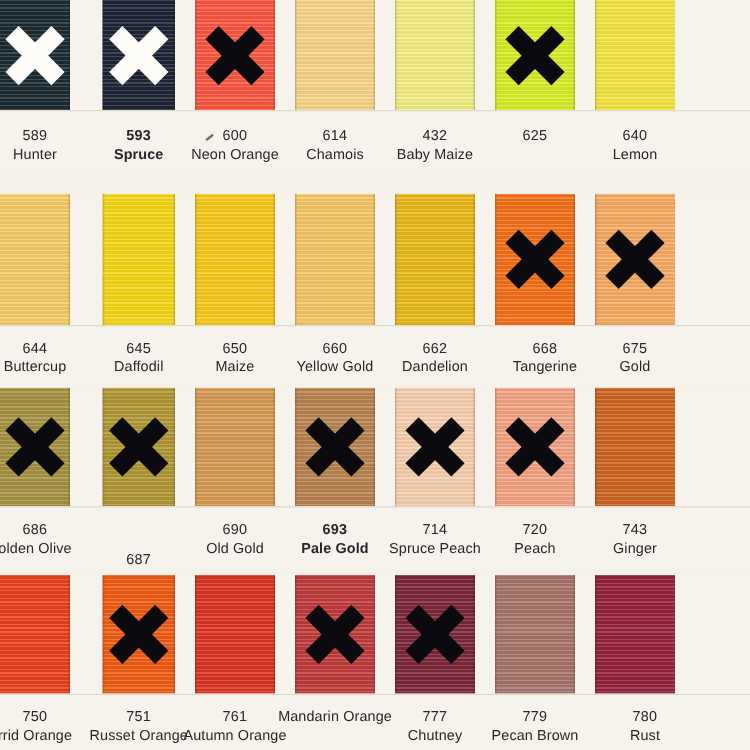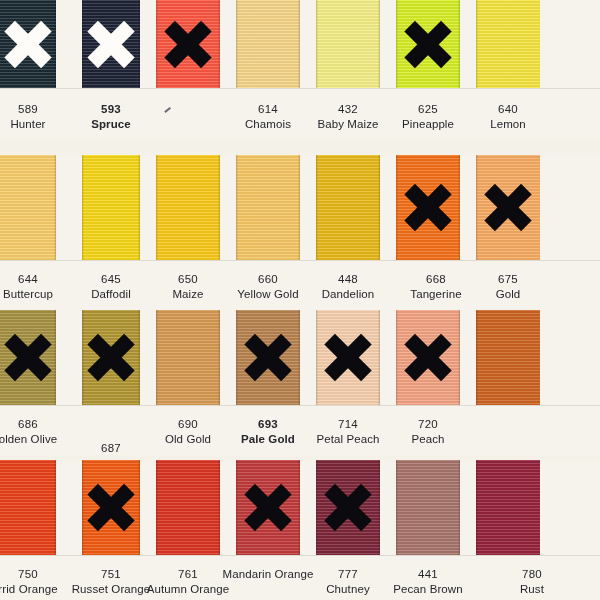--- a/index.html
+++ b/index.html
@@ -183,31 +183,34 @@
       <div class="label-band" style="height: 52px;">
         <div class="label" style="left: -24px; width: 104px; top: 13px;">
           <span class="num">589</span>
           <span class="nm">Hunter</span>
         </div>
         <div class="label" style="left: 59px; width: 104px; top: 13px; font-weight: bold;">
           <span class="num">593</span>
           <span class="nm">Spruce</span>
         </div>
         <div class="tickmark" style="left: 164px; top: 20px;"></div>
+        <div class="label" style="left: 136px; width: 104px; top: 13px;">
+          <span class="num">600</span>
+          <span class="nm">Neon Orange</span>
+        </div>
         <div class="label" style="left: 216px; width: 104px; top: 13px;">
           <span class="num">614</span>
           <span class="nm">Chamois</span>
         </div>
         <div class="label" style="left: 296px; width: 104px; top: 13px;">
           <span class="num">432</span>
           <span class="nm">Baby Maize</span>
         </div>
         <div class="label" style="left: 376px; width: 104px; top: 13px;">
           <span class="num">625</span>
-          <span class="nm">Pineapple</span>
         </div>
         <div class="label" style="left: 456px; width: 104px; top: 13px;">
           <span class="num">640</span>
           <span class="nm">Lemon</span>
         </div>
       </div>
     </div>
     <div class="row" style="position: absolute; left: 0px; top: 155px; height: 155px;">
       <div class="swatch-strip" style="height: 105px;">
         <div class="swatch" style="left: 0px; width: 56px; height: 105px; background: rgb(247, 205, 106);">
@@ -263,21 +266,21 @@
         </div>
         <div class="label" style="left: 136px; width: 104px; top: 11px;">
           <span class="num">650</span>
           <span class="nm">Maize</span>
         </div>
         <div class="label" style="left: 216px; width: 104px; top: 11px;">
           <span class="num">660</span>
           <span class="nm">Yellow Gold</span>
         </div>
         <div class="label" style="left: 296px; width: 104px; top: 11px;">
-          <span class="num">448</span>
+          <span class="num">662</span>
           <span class="nm">Dandelion</span>
         </div>
         <div class="label" style="left: 384px; width: 104px; top: 11px;">
           <span class="num">668</span>
           <span class="nm">Tangerine</span>
         </div>
         <div class="label" style="left: 456px; width: 104px; top: 11px;">
           <span class="num">675</span>
           <span class="nm">Gold</span>
         </div>
@@ -351,25 +354,29 @@
         <div class="label" style="left: 136px; width: 104px; top: 11px;">
           <span class="num">690</span>
           <span class="nm">Old Gold</span>
         </div>
         <div class="label" style="left: 216px; width: 104px; top: 11px; font-weight: bold;">
           <span class="num">693</span>
           <span class="nm">Pale Gold</span>
         </div>
         <div class="label" style="left: 296px; width: 104px; top: 11px;">
           <span class="num">714</span>
-          <span class="nm">Petal Peach</span>
+          <span class="nm">Spruce Peach</span>
         </div>
         <div class="label" style="left: 376px; width: 104px; top: 11px;">
           <span class="num">720</span>
           <span class="nm">Peach</span>
+        </div>
+        <div class="label" style="left: 456px; width: 104px; top: 11px;">
+          <span class="num">743</span>
+          <span class="nm">Ginger</span>
         </div>
       </div>
     </div>
     <div class="row" style="position: absolute; left: 0px; top: 460px; height: 143px;">
       <div class="swatch-strip" style="height: 95px;">
         <div class="swatch" style="left: 0px; width: 56px; height: 95px; background: rgb(232, 65, 26);">
           <div class="ribs"></div>
           <div class="edgeR"></div>
         </div>
         <div class="swatch" style="left: 82px; width: 58px; height: 95px; background: rgb(240, 92, 19);">
@@ -428,22 +435,22 @@
           <span class="nm">Autumn Orange</span>
         </div>
         <div class="label" style="left: 216px; width: 104px; top: 11px;">
           <span class="nm">Mandarin Orange</span>
         </div>
         <div class="label" style="left: 296px; width: 104px; top: 11px;">
           <span class="num">777</span>
           <span class="nm">Chutney</span>
         </div>
         <div class="label" style="left: 376px; width: 104px; top: 11px;">
-          <span class="num">441</span>
+          <span class="num">779</span>
           <span class="nm">Pecan Brown</span>
         </div>
-        <div class="label" style="left: 480px; width: 104px; top: 11px;">
+        <div class="label" style="left: 464px; width: 104px; top: 11px;">
           <span class="num">780</span>
           <span class="nm">Rust</span>
         </div>
       </div>
     </div>
   </div>
 
 </body></html>

